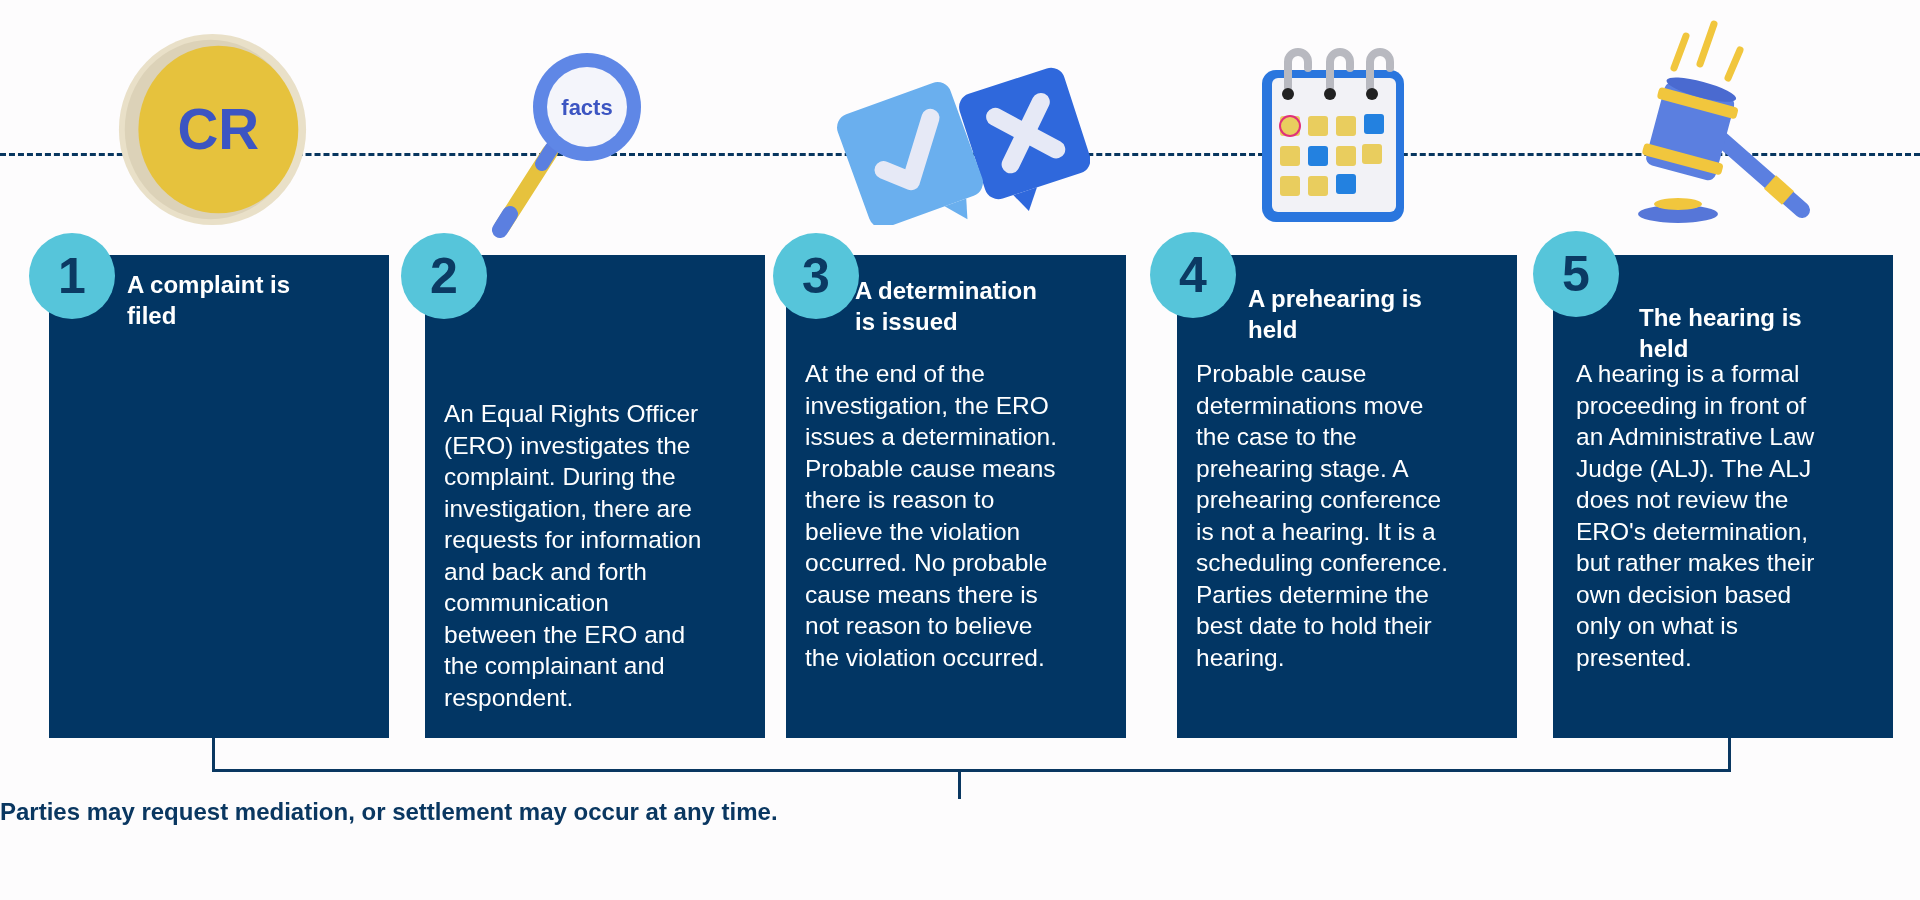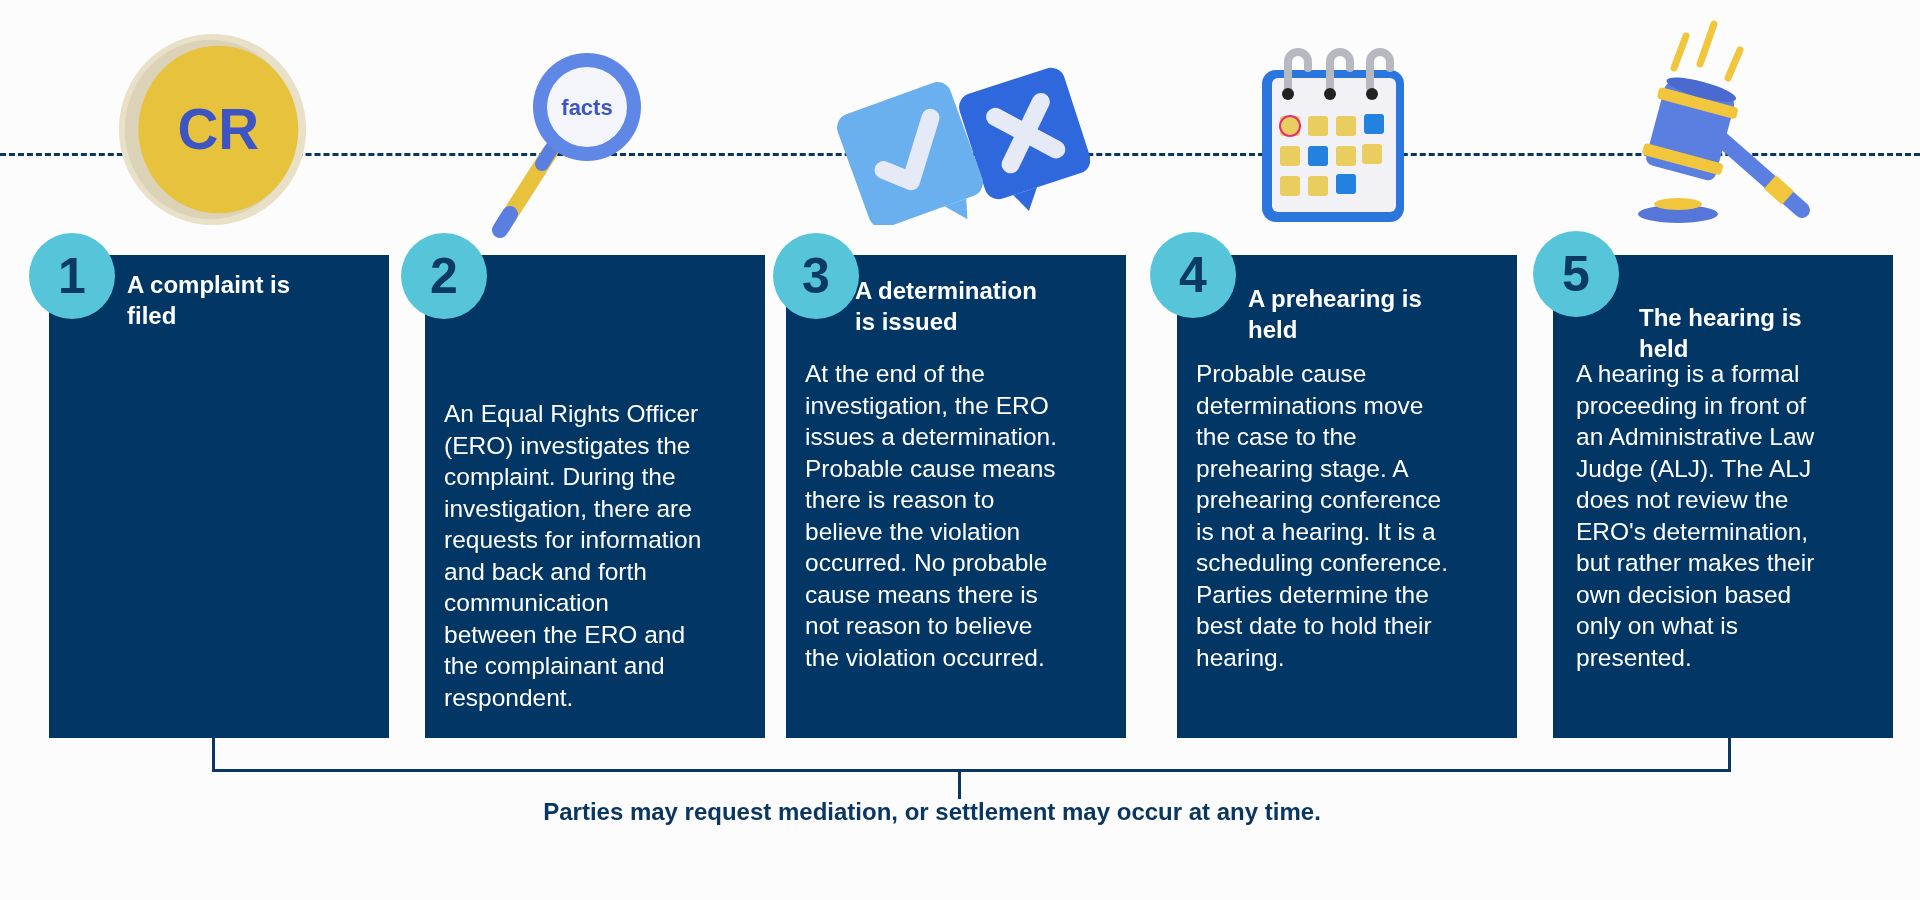--- a/index.html
+++ b/index.html
@@ -36,21 +36,21 @@
     .card-body b { font-weight: bold; }
 
     .bracket {
       position: absolute; border: 3px solid #0a3761; border-top: none;
       left: 212px; top: 738px; width: 1513px; height: 31px;
     }
     .bracket-stem {
       position: absolute; left: 958px; top: 769px; width: 3px; height: 30px; background: #0a3761;
     }
     .footnote {
-      position: absolute; left: 0; width: 1864px; top: 798px; text-align: center;
+      position: absolute; left: 0; width: 1864px; top: 798px; text-align: left;
       font-weight: bold; font-size: 24px; color: #0a3761;
     }
   </style>
 </head>
 <body>
 
 <div class="dash-line"></div>
 
 <div class="icon-wrap" style="left:115px; top:32px; width:195px; height:195px;text-align:center;">
   <svg viewBox="0 0 200 200">

